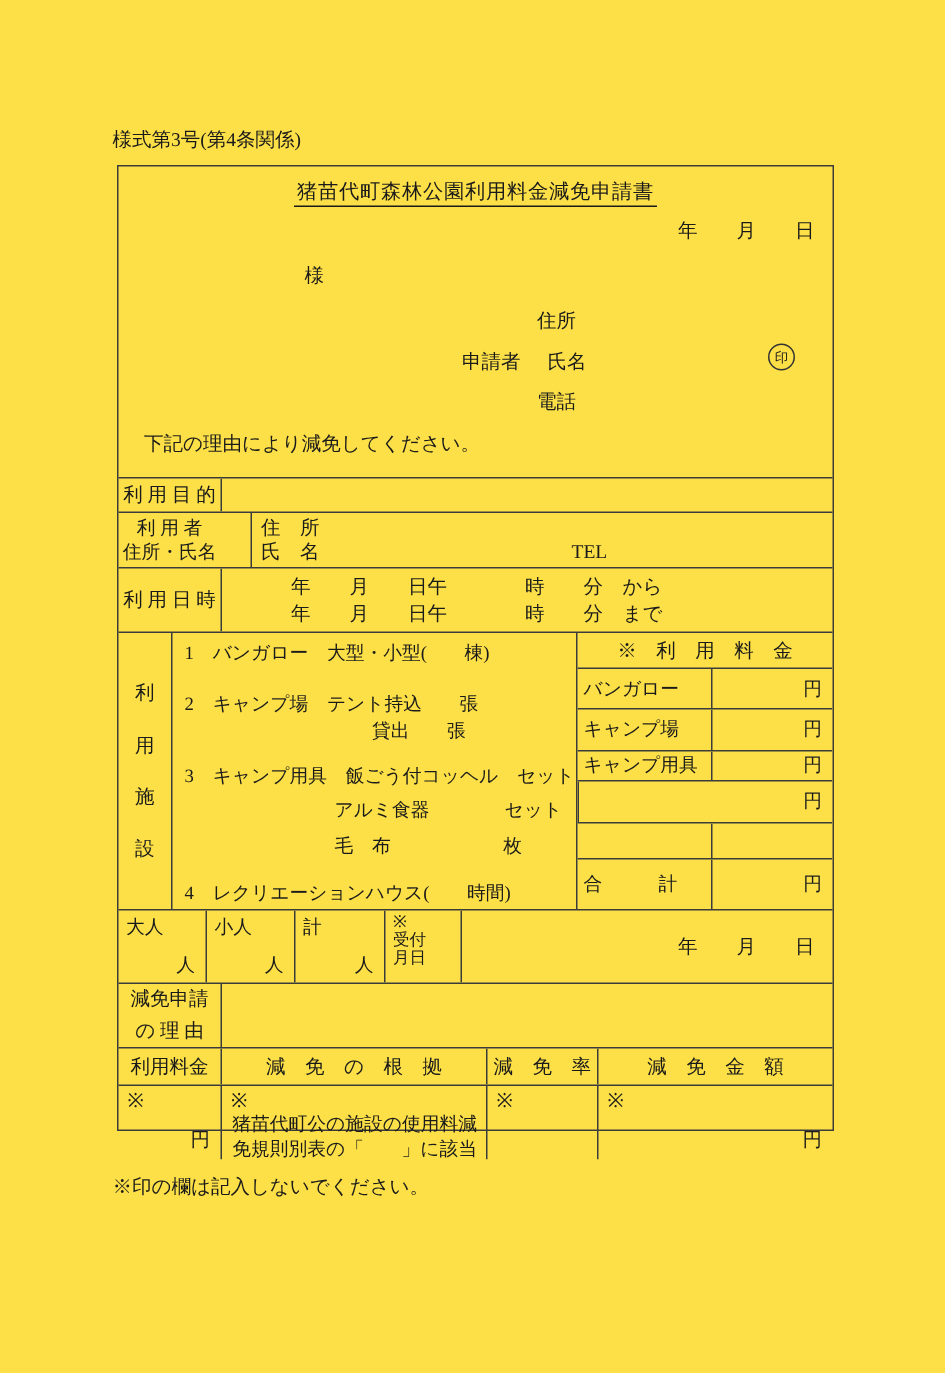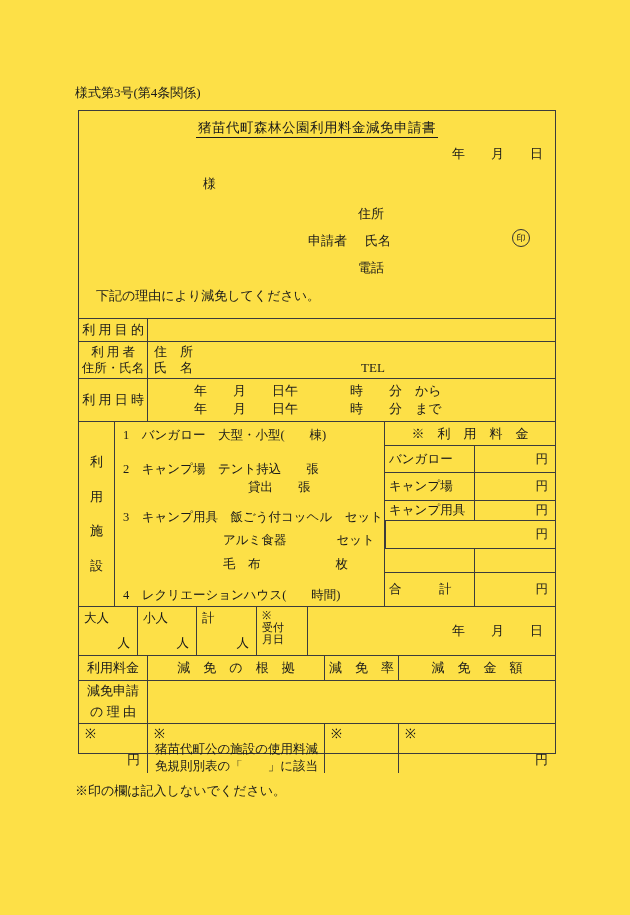--- a/index.html
+++ b/index.html
@@ -46,21 +46,21 @@
   .trow { display:flex; border-top:1px solid #3c3c3c; overflow:hidden; }
   .cell { overflow:hidden; }
   .cell + .cell { border-left:1px solid #3c3c3c; }
   .lab {
     display:flex; flex-direction:column; align-items:center; justify-content:center;
     text-align:center; line-height:1.3; flex:0 0 68px;
   }
   .grow { flex:1 1 auto; }
 
   
-  .ucontent { padding:2px 6px; display:flex; flex-direction:column; justify-content:space-around; }
+  .ucontent { padding:2px 6px; display:flex; flex-direction:column; justify-content:space-around;margin-left:20px; }
   .uline { line-height:1.2; }
   .name-line { display:flex; }
   .name-line .tel { margin-left:168px; }
 
   
   .dt-content { display:flex; flex-direction:column; justify-content:flex-end; padding:3px 0 3px 46px; }
 
   
   .fac-label { flex:0 0 35px; display:flex; flex-direction:column; align-items:center; justify-content:space-evenly; padding:14px 0; }
   .fac-content { flex:1 1 auto; padding:0 0 0 8px; font-size:12.5px; }
@@ -211,35 +211,35 @@
           <span class="p-unit">人</span>
         </div>
         <div class="cell p-recep">
           <div>※</div>
           <div>受付</div>
           <div>月日</div>
         </div>
         <div class="cell p-date pre">年　　月　　日</div>
       </div>
 
+      <div class="trow" style="height:43px">
+        <div class="cell lab reason-lab">
+          <span>減免申請</span>
+          <span>の 理 由</span>
+        </div>
+        <div class="cell grow"></div>
+      </div>
+
       <div class="trow" style="height:25px">
         <div class="cell b-lab">利用料金</div>
         <div class="cell b-basis pre">減　免　の　根　拠</div>
         <div class="cell b-rate pre">減　免　率</div>
         <div class="cell b-amount pre">減　免　金　額</div>
       </div>
 
-      <div class="trow" style="height:43px">
-        <div class="cell lab reason-lab">
-          <span>減免申請</span>
-          <span>の 理 由</span>
-        </div>
-        <div class="cell grow"></div>
-      </div>
-
       <div class="trow" style="height:50px">
         <div class="cell d-cell d-fee">
           <span class="mark">※</span>
           <span class="yen">円</span>
         </div>
         <div class="cell d-cell d-basis">
           <span class="mark">※</span>
           <div class="basis-text">
             <div class="pre">猪苗代町公の施設の使用料減</div>
             <div class="pre">免規則別表の「　　」に該当</div>

